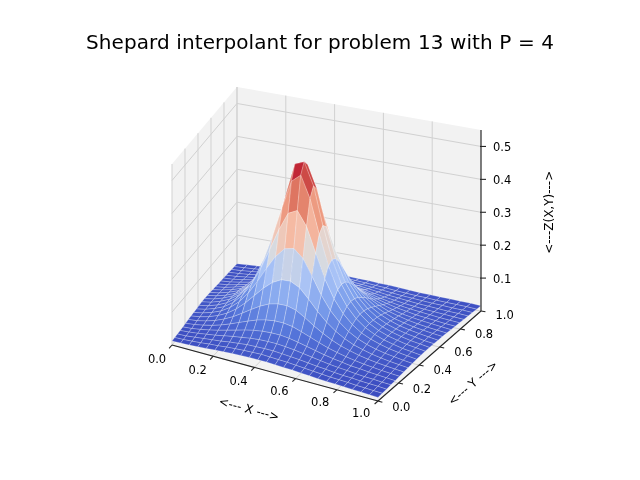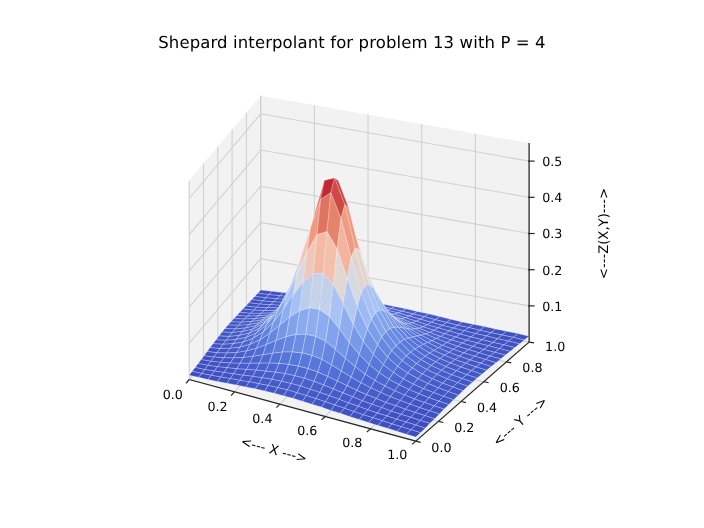--- a/index.html
+++ b/index.html
@@ -20,21 +20,21 @@
     width: 640px;
     height: 480px;
     background: #ffffff;
   }
   #fig-title {
     position: absolute;
     left: 0;
     top: 30px;
     width: 640px;
     text-align: center;
-    font-size: 15px;
+    font-size: 20px;
     color: #000000;
     font-family: "DejaVu Sans", sans-serif;
     letter-spacing: 0.1px;
   }
   svg#plot3d {
     position: absolute;
     left: 0;
     top: 0;
     width: 640px;
     height: 480px;

